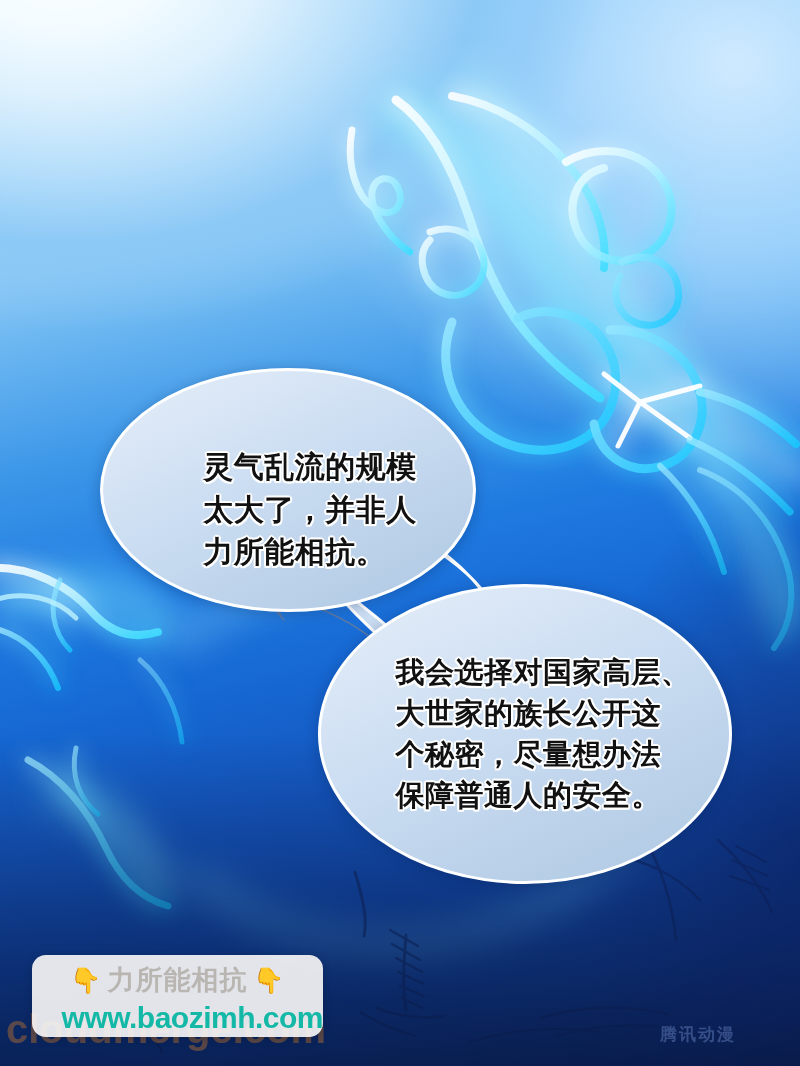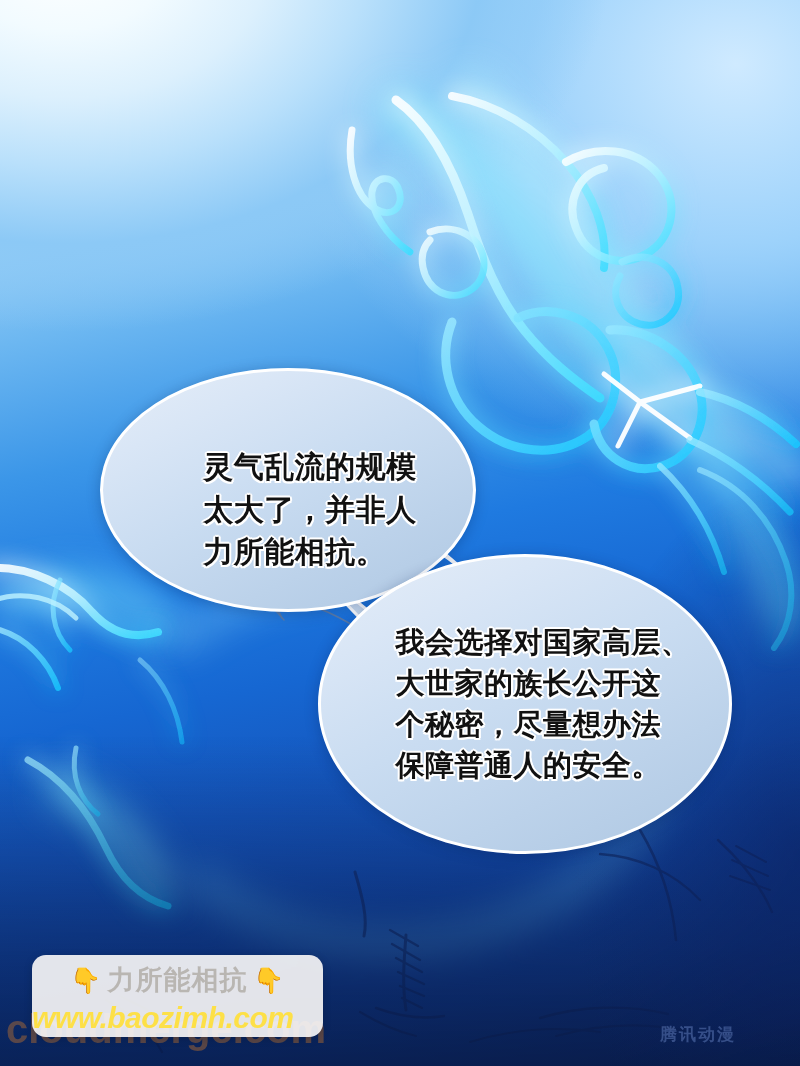--- a/index.html
+++ b/index.html
@@ -87,21 +87,21 @@
   }
   #bubble-1 .bubble-text {
     font-size: 30px;
     line-height: 1.42;
     padding-left: 44px;
     padding-top: 4px;
     margin-top: 36px;
   }
 
   #bubble-2 {
-    left: 318px; top: 554px;
+    left: 318px; top: 584px;
     width: 414px; height: 300px;
   }
   #bubble-2 .bubble-text {
     font-size: 29px;
     line-height: 1.42;
     padding-left: 36px;
   }
 
   
   .tail { position: absolute; pointer-events: none; }
@@ -158,28 +158,27 @@
   }
   .banner-hand { font-size: 25px; line-height: 1; color: #f2c14a; }
   .banner-title {
     font-size: 27px;
     font-weight: 700;
     color: #b9b6b2;
     letter-spacing: 1px;
     white-space: nowrap;
   }
   .banner-url {
-    text-align: left;
+    text-align: right;
     font-size: 30px;
     font-weight: 700;
-    color: #fde047;
+    color: #14b8a6;
     letter-spacing: -0.5px;
     line-height: 32px;
     white-space: nowrap;
-    font-style: italic;
   }
 </style>
 </head>
 <body>
 
 <div id="page">
 
   <div class="bg-base"></div>
 
   <div class="energy-layer">

